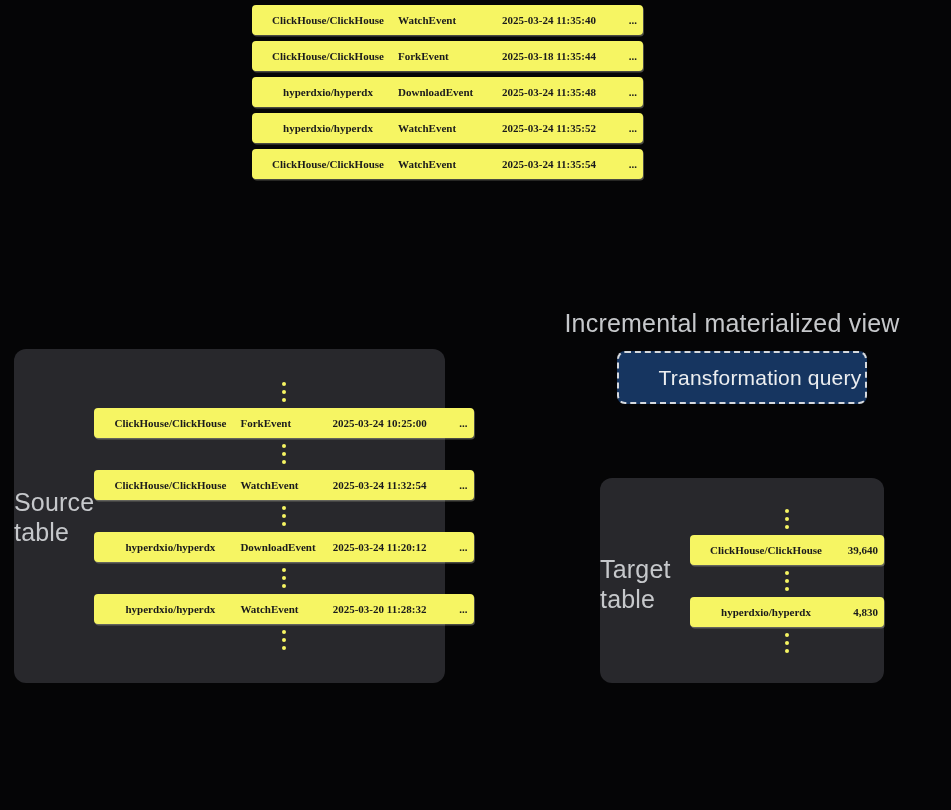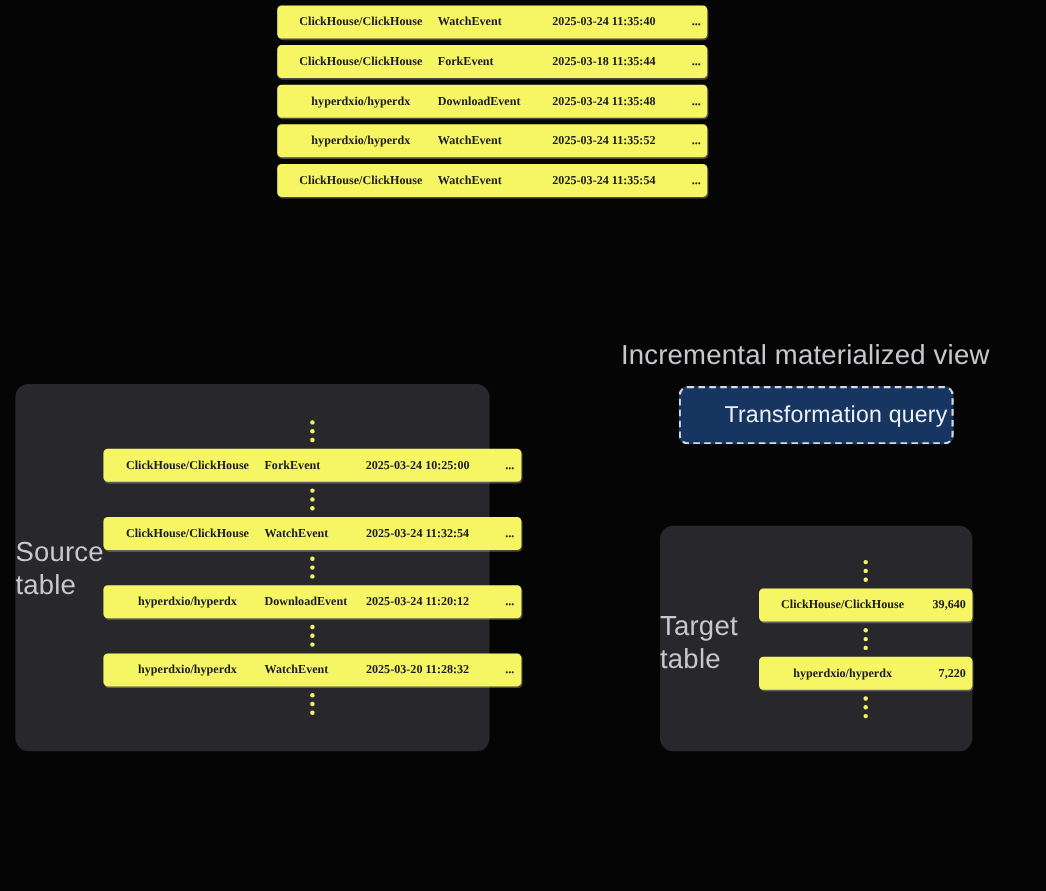--- a/index.html
+++ b/index.html
@@ -210,21 +210,21 @@
           <span class="cell cell-repo">ClickHouse/ClickHouse</span>
           <span class="cell cell-count">39,640</span>
         </div>
         <div class="dots">
           <span></span>
           <span></span>
           <span></span>
         </div>
         <div class="row row-count">
           <span class="cell cell-repo">hyperdxio/hyperdx</span>
-          <span class="cell cell-count">7,220</span>
+          <span class="cell cell-count">4,830</span>
         </div>
         <div class="dots">
           <span></span>
           <span></span>
           <span></span>
         </div>
       </div>
   </section>
 
 </div>

